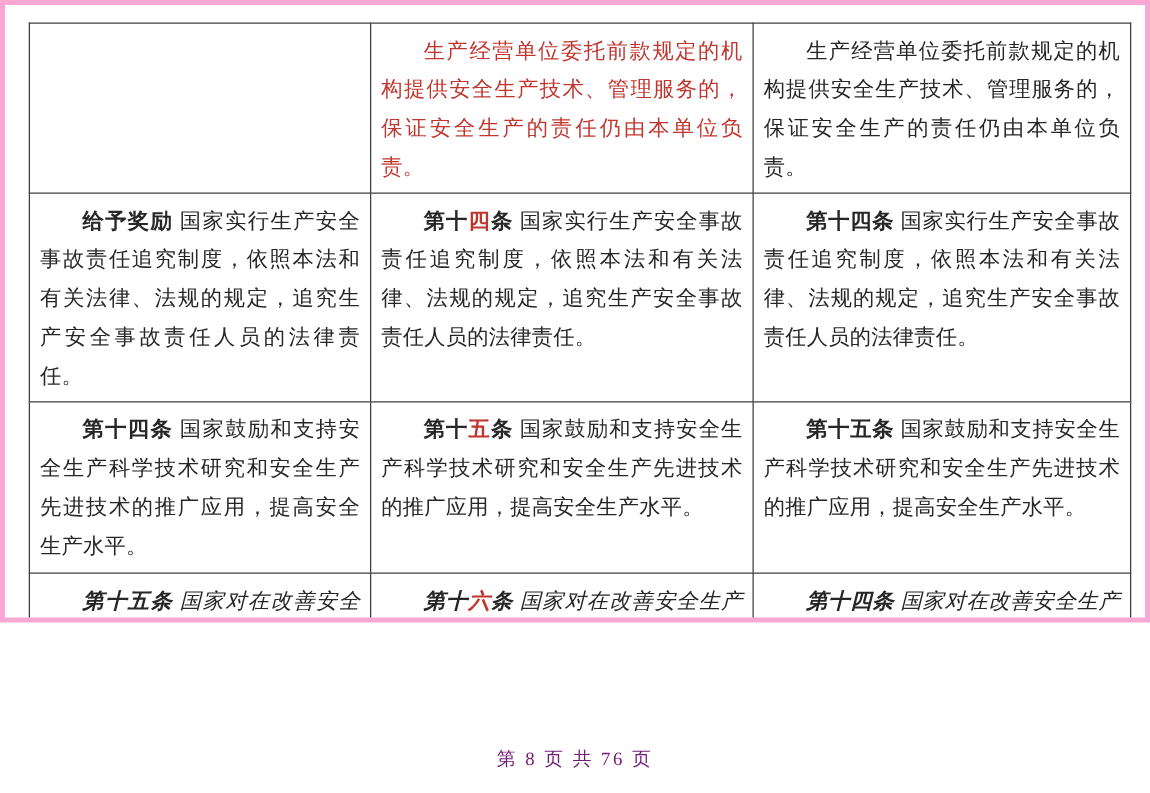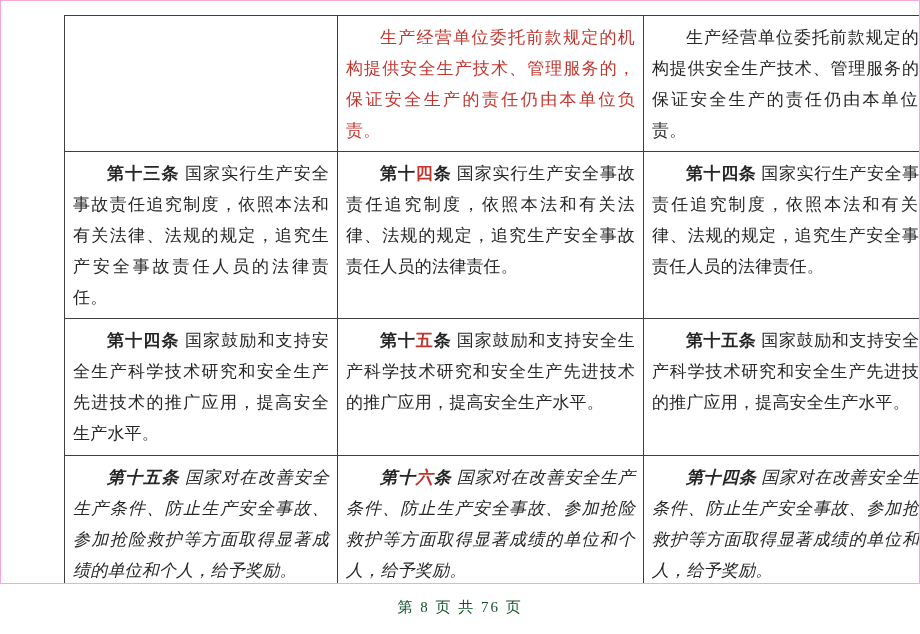--- a/index.html
+++ b/index.html
@@ -9,26 +9,25 @@
   }
   html,body{margin:0;padding:0;background:#ffffff;}
   body{
     width:920px;height:634px;
     font-family:"Liberation Serif","DejaVu Serif",serif;
     color:var(--ink);
     position:relative;
     box-sizing:border-box;
   }
   .page{
-    width:920px;height:584px;
+    width:920px;height:498px;
     box-sizing:border-box;
-    border:1px solid #f9a8d4;
+    border:4px solid #f9a8d4;
     background:#ffffff;
     overflow:hidden;
-    padding-left:44px;
   }
   table.law-table{
     border-collapse:collapse;
     table-layout:fixed;
     margin:14px 0 0 19px;
     width:881px;
   }
   table.law-table td{
     border:1px solid var(--line);
     vertical-align:top;
@@ -54,21 +53,21 @@
   .bold{font-weight:bold;}
   .red{color:var(--red);}
   .bold-red{font-weight:bold;color:var(--red);}
   .footer{
     position:absolute;
     left:0;right:0;
     top:598px;
     text-align:center;
     font-size:15px;
     letter-spacing:2px;
-    color:#14532d;
+    color:#701a75;
   }
 </style>
 </head>
 <body>
 
 <div class="page">
   <table class="law-table">
     <colgroup>
       <col class="c1">
         <col class="c2">
@@ -79,21 +78,21 @@
           <td></td>
           <td>
             <p class="cell-text"><span class="red">生产经营单位委托前款规定的机构提供安全生产技术、管理服务的，保证安全生产的责任仍由本单位负责。</span></p>
           </td>
           <td>
             <p class="cell-text"><span>生产经营单位委托前款规定的机构提供安全生产技术、管理服务的，保证安全生产的责任仍由本单位负责。</span></p>
           </td>
         </tr>
         <tr class="r2">
           <td>
-            <p class="cell-text"><span class="bold">第十三条</span><span> 国家实行生产安全事故责任追究制度，依照本法和有关法律、法规的规定，追究生产安全事故责任人员的法律责任。</span></p>
+            <p class="cell-text"><span class="bold">给予奖励</span><span> 国家实行生产安全事故责任追究制度，依照本法和有关法律、法规的规定，追究生产安全事故责任人员的法律责任。</span></p>
           </td>
           <td>
             <p class="cell-text"><span class="bold">第十</span><span class="bold-red">四</span><span class="bold">条</span><span> 国家实行生产安全事故责任追究制度，依照本法和有关法律、法规的规定，追究生产安全事故责任人员的法律责任。</span></p>
           </td>
           <td>
             <p class="cell-text"><span class="bold">第十四条</span><span> 国家实行生产安全事故责任追究制度，依照本法和有关法律、法规的规定，追究生产安全事故责任人员的法律责任。</span></p>
           </td>
         </tr>
         <tr class="r3">
           <td>

